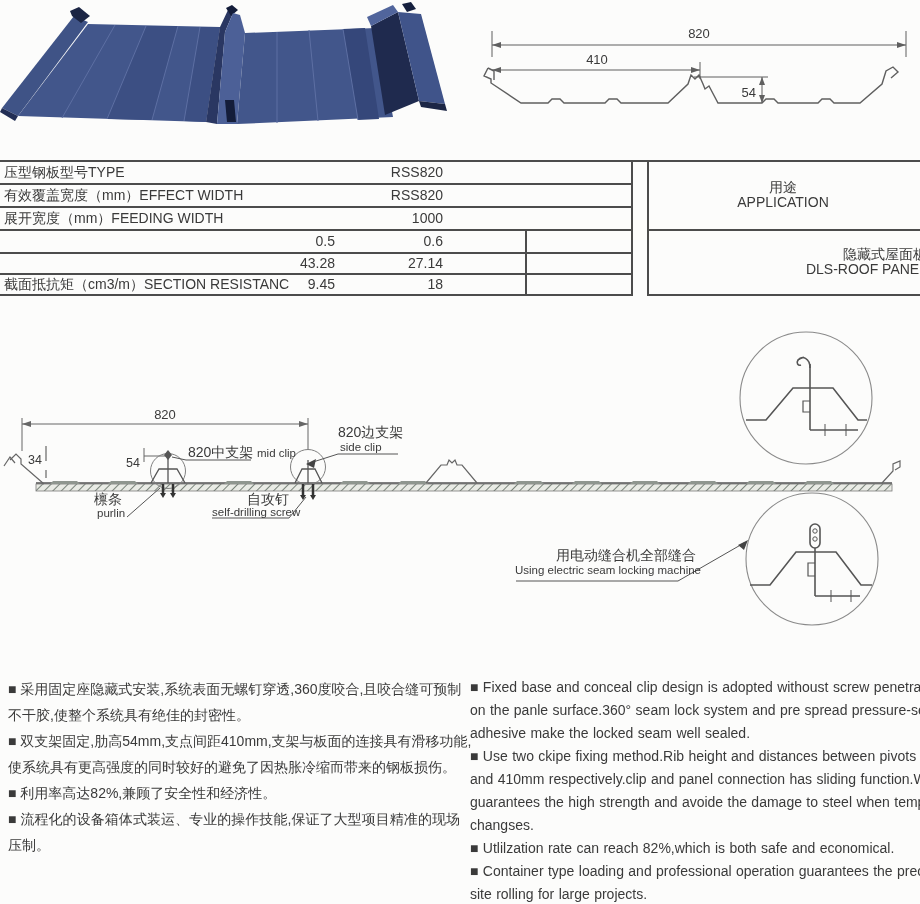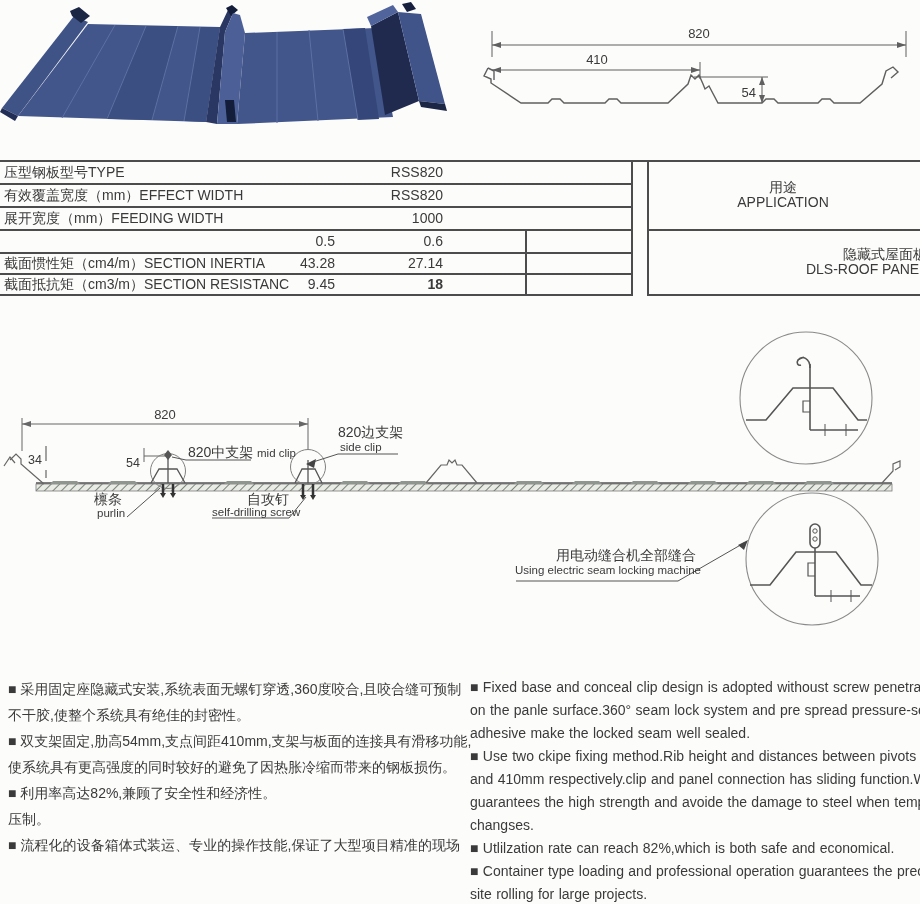--- a/index.html
+++ b/index.html
@@ -216,51 +216,50 @@
   <div class="hline" style="left:0;top:113px;width:633px;"></div>
   <div class="hline" style="left:0;top:134px;width:633px;"></div>
   <div class="hline" style="left:647px;top:134px;width:273px;"></div>
   <div class="vline" style="left:525px;top:69px;height:67px;"></div>
   <div class="vline" style="left:631px;top:0;height:136px;"></div>
   <div class="vline" style="left:647px;top:0;height:136px;"></div>
 
   <div class="tlabel" style="top:2px;">压型钢板型号TYPE</div>
   <div class="tlabel" style="top:25px;">有效覆盖宽度（mm）EFFECT WIDTH</div>
   <div class="tlabel" style="top:48px;">展开宽度（mm）FEEDING WIDTH</div>
-  <div class="tlabel" style="top:93px;">截面惯性矩（cm4/m）SECTION INERTIA</div>
   <div class="tlabel" style="top:114px;">截面抵抗矩（cm3/m）SECTION RESISTANC</div>
 
   <div class="tval" style="top:2px;right:293px;">RSS820</div>
   <div class="tval" style="top:25px;right:293px;">RSS820</div>
   <div class="tval" style="top:48px;right:293px;">1000</div>
   <div class="tval" style="top:71px;right:401px;">0.5</div>
   <div class="tval" style="top:71px;right:293px;">0.6</div>
   <div class="tval" style="top:93px;right:401px;">43.28</div>
   <div class="tval" style="top:93px;right:293px;">27.14</div>
   <div class="tval" style="top:114px;right:401px;">9.45</div>
-  <div class="tval" style="top:114px;right:293px;font-weight:bold;">18</div>
+  <div class="tval" style="top:114px;right:293px;">18</div>
 
   <div class="appcell" style="top:2px;height:65px;align-items:center;">
     <span>用途</span>
     <span>APPLICATION</span>
   </div>
   <div class="appcell" style="top:71px;height:61px;padding-left:11px;">
     <span>隐藏式屋面板</span>
     <span>DLS-ROOF PANEL</span>
   </div>
 </div>
 
 <div id="features-cn">
   <div class="ln fill">■ 采用固定座隐藏式安装,系统表面无螺钉穿透,360度咬合,且咬合缝可预制</div>
   <div class="ln">不干胶,使整个系统具有绝佳的封密性。</div>
   <div class="ln fill">■ 双支架固定,肋高54mm,支点间距410mm,支架与板面的连接具有滑移功能,</div>
   <div class="ln">使系统具有更高强度的同时较好的避免了因热胀冷缩而带来的钢板损伤。</div>
   <div class="ln">■ 利用率高达82%,兼顾了安全性和经济性。</div>
+  <div class="ln fill">■ 流程化的设备箱体式装运、专业的操作技能,保证了大型项目精准的现场</div>
   <div class="ln">压制。</div>
-  <div class="ln fill">■ 流程化的设备箱体式装运、专业的操作技能,保证了大型项目精准的现场</div>
 </div>
 
 <div id="features-en">
   <div class="ln fill">■ Fixed base and conceal clip design is adopted withoust screw penetration</div>
   <div class="ln fill">on the panle surface.360° seam lock system and pre spread pressure-sensitive</div>
   <div class="ln">adhesive make the locked seam well sealed.</div>
   <div class="ln fill">■ Use two ckipe fixing method.Rib height and distances between pivots 54mm</div>
   <div class="ln fill">and 410mm respectively.clip and panel connection has sliding function.Which</div>
   <div class="ln fill">guarantees the high strength and avoide the damage to steel when temperature</div>
   <div class="ln">changses.</div>

